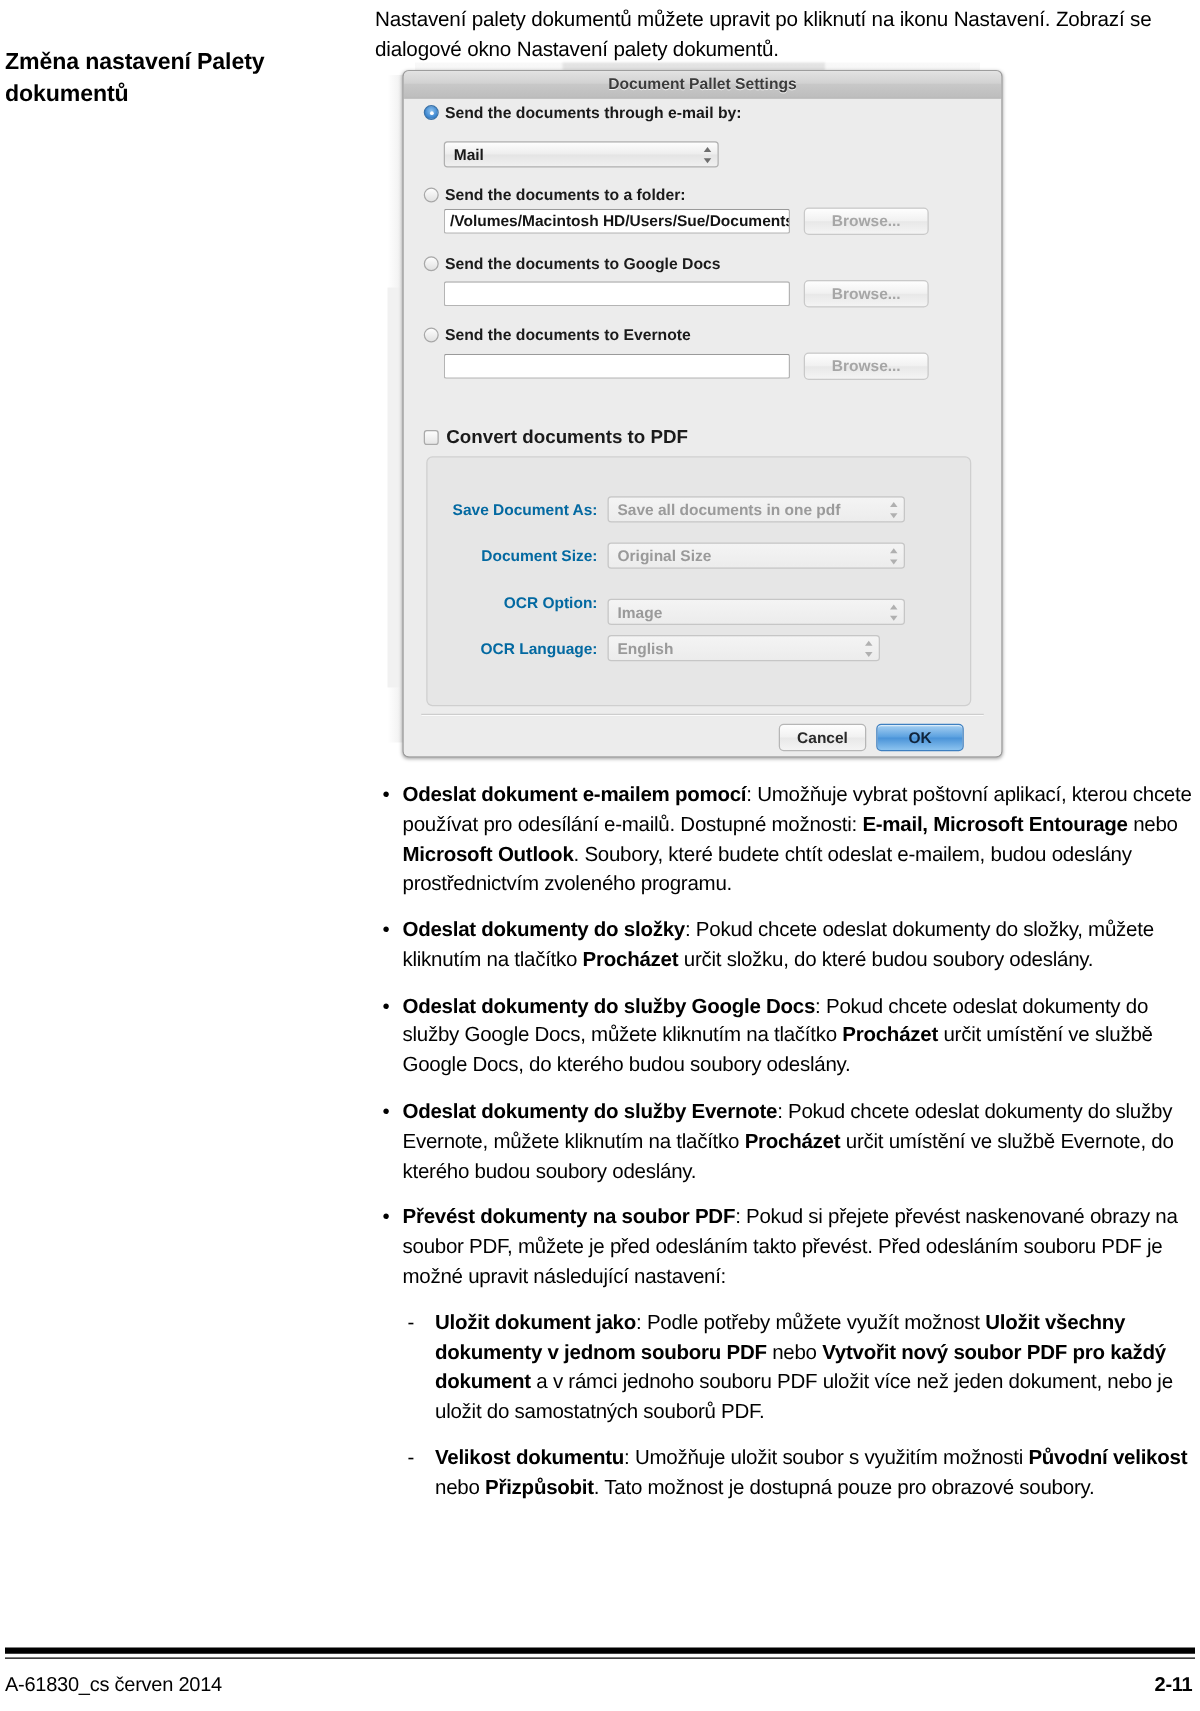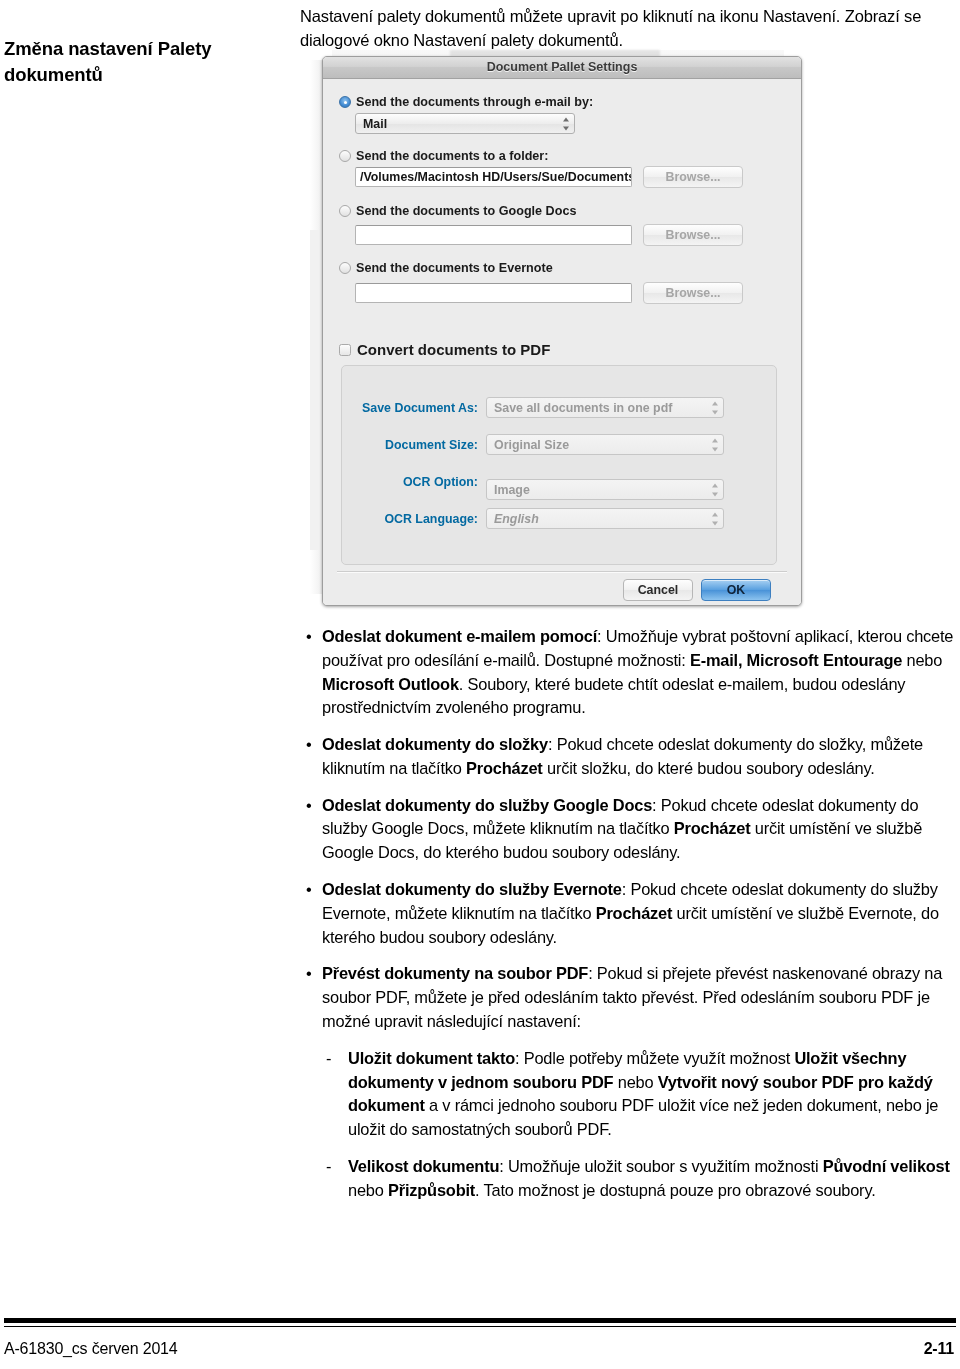--- a/index.html
+++ b/index.html
@@ -385,21 +385,21 @@
     <div class="ghost-left"></div>
     <div class="ghost-left2"></div>
 
     <div class="dialog">
       <div class="dialog-inner-border"></div>
 
       <div class="titlebar">Document Pallet Settings</div>
 
       <div class="dlg-body">
 
-        <div class="radio-row" style="left:16px; top:16px;">
+        <div class="radio-row" style="left:16px; top:4px;">
           <span class="radio on"></span>
           <span>Send the documents through e-mail by:</span>
         </div>
         <div class="popup" style="left:32px; top:34px; width:220px; height:21px;">
           <span>Mail</span>
           <span class="arrows">
               <i class="up"></i>
               <i class="dn"></i>
             </span>
         </div>
@@ -459,21 +459,21 @@
         <div class="glabel" style="left:22px; top:396px; width:133px;">OCR Option:</div>
         <div class="popup dim" style="left:163px; top:400px; width:238px; height:21px;">
           <span>Image</span>
           <span class="arrows">
               <i class="up"></i>
               <i class="dn"></i>
             </span>
         </div>
 
         <div class="glabel" style="left:22px; top:433px; width:133px;">OCR Language:</div>
-        <div class="popup dim" style="left:163px; top:429px; width:238px; height:21px;font-style:italic;">
+        <div class="popup dim" style="left:163px; top:429px; width:218px; height:21px;">
           <span>English</span>
           <span class="arrows">
               <i class="up"></i>
               <i class="dn"></i>
             </span>
         </div>
 
         <div class="dlg-divider" style="left:14px; top:492px; width:450px;"></div>
 
         <div class="btn" style="left:300px; top:500px; width:70px; height:22px;">Cancel</div>
@@ -500,21 +500,21 @@
       <span class="mk">•</span>
       <span><b>Odeslat dokumenty do služby Evernote</b>: Pokud chcete odeslat dokumenty do služby Evernote, můžete kliknutím na tlačítko <b>Procházet</b> určit umístění ve službě Evernote, do kterého budou soubory odeslány.</span>
     </div>
     <div class="bullet">
       <span class="mk">•</span>
       <span><b>Převést dokumenty na soubor PDF</b>: Pokud si přejete převést naskenované obrazy na soubor PDF, můžete je před odesláním takto převést. Před odesláním souboru PDF je možné upravit následující nastavení:</span>
     </div>
 
     <div class="sub">
       <span class="mk">-</span>
-      <span><b>Uložit dokument takto</b>: Podle potřeby můžete využít možnost <b>Uložit všechny dokumenty v jednom souboru PDF</b> nebo <b>Vytvořit nový soubor PDF pro každý dokument</b> a v rámci jednoho souboru PDF uložit více než jeden dokument, nebo je uložit do samostatných souborů PDF.</span>
+      <span><b>Uložit dokument jako</b>: Podle potřeby můžete využít možnost <b>Uložit všechny dokumenty v jednom souboru PDF</b> nebo <b>Vytvořit nový soubor PDF pro každý dokument</b> a v rámci jednoho souboru PDF uložit více než jeden dokument, nebo je uložit do samostatných souborů PDF.</span>
     </div>
     <div class="sub">
       <span class="mk">-</span>
       <span><b>Velikost dokumentu</b>: Umožňuje uložit soubor s využitím možnosti <b>Původní velikost</b> nebo <b>Přizpůsobit</b>. Tato možnost je dostupná pouze pro obrazové soubory.</span>
     </div>
   </div>
 
   <div class="footer-rule"></div>
   <div class="footer-rule2"></div>
   <div class="footer-left">A-61830_cs  červen 2014</div>

